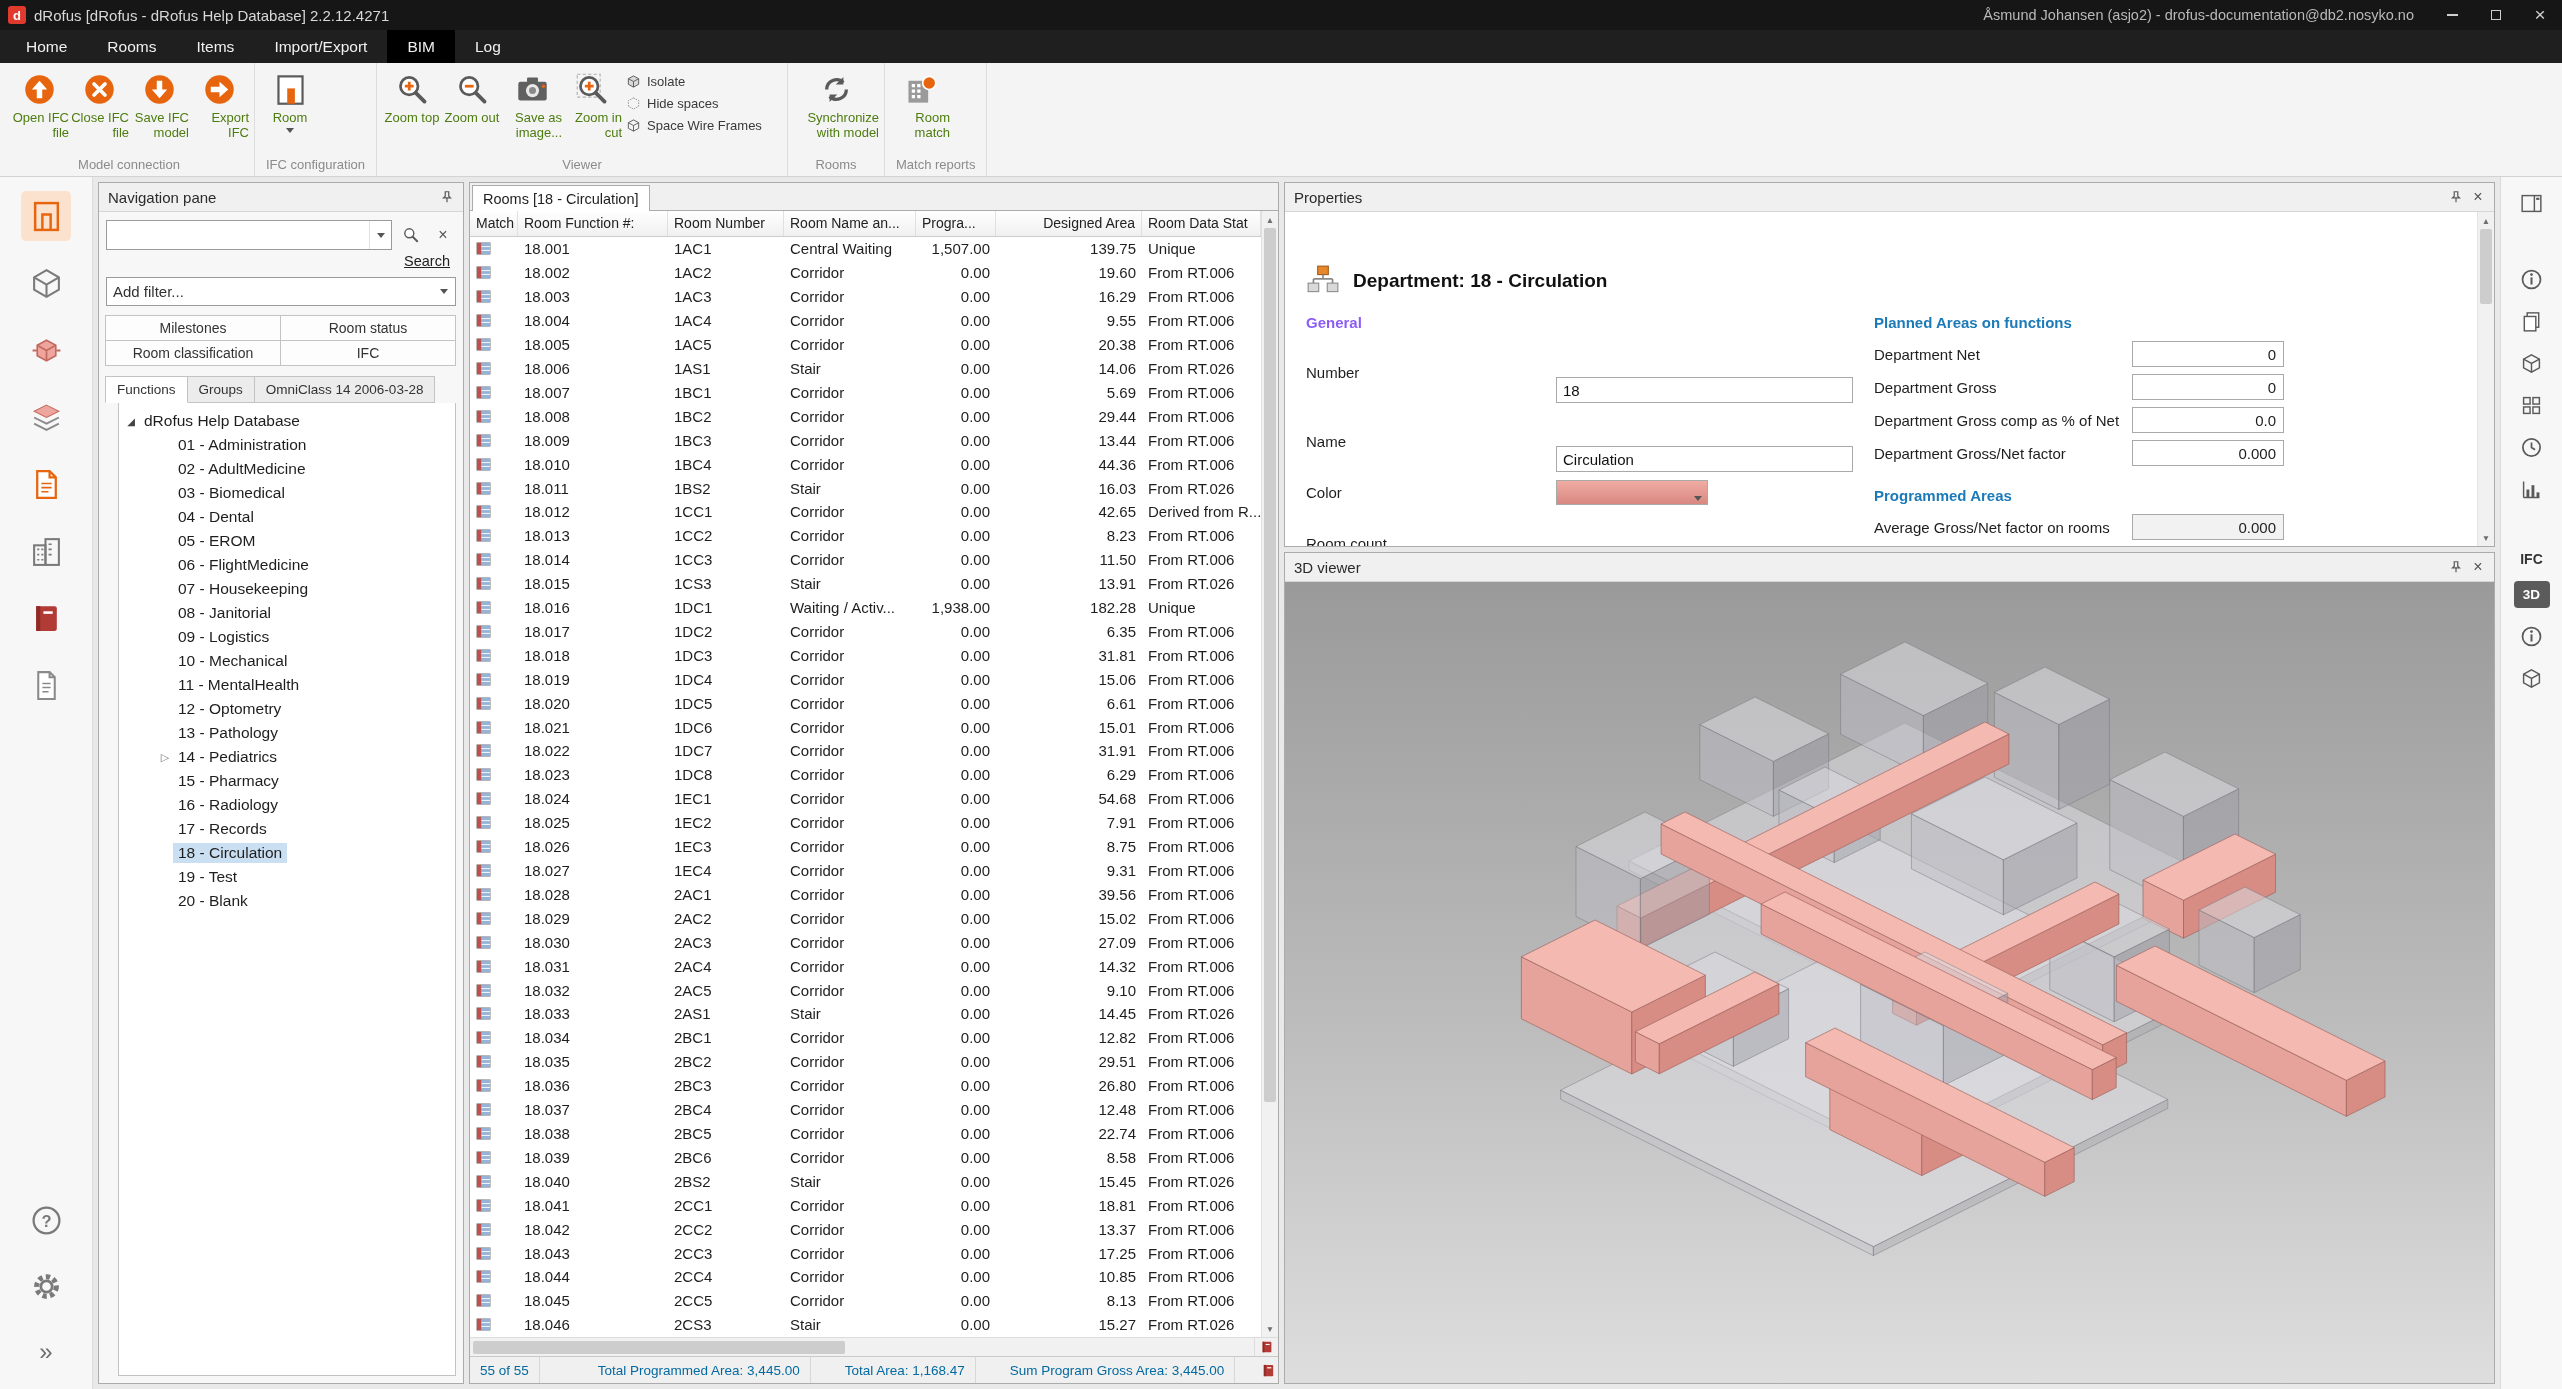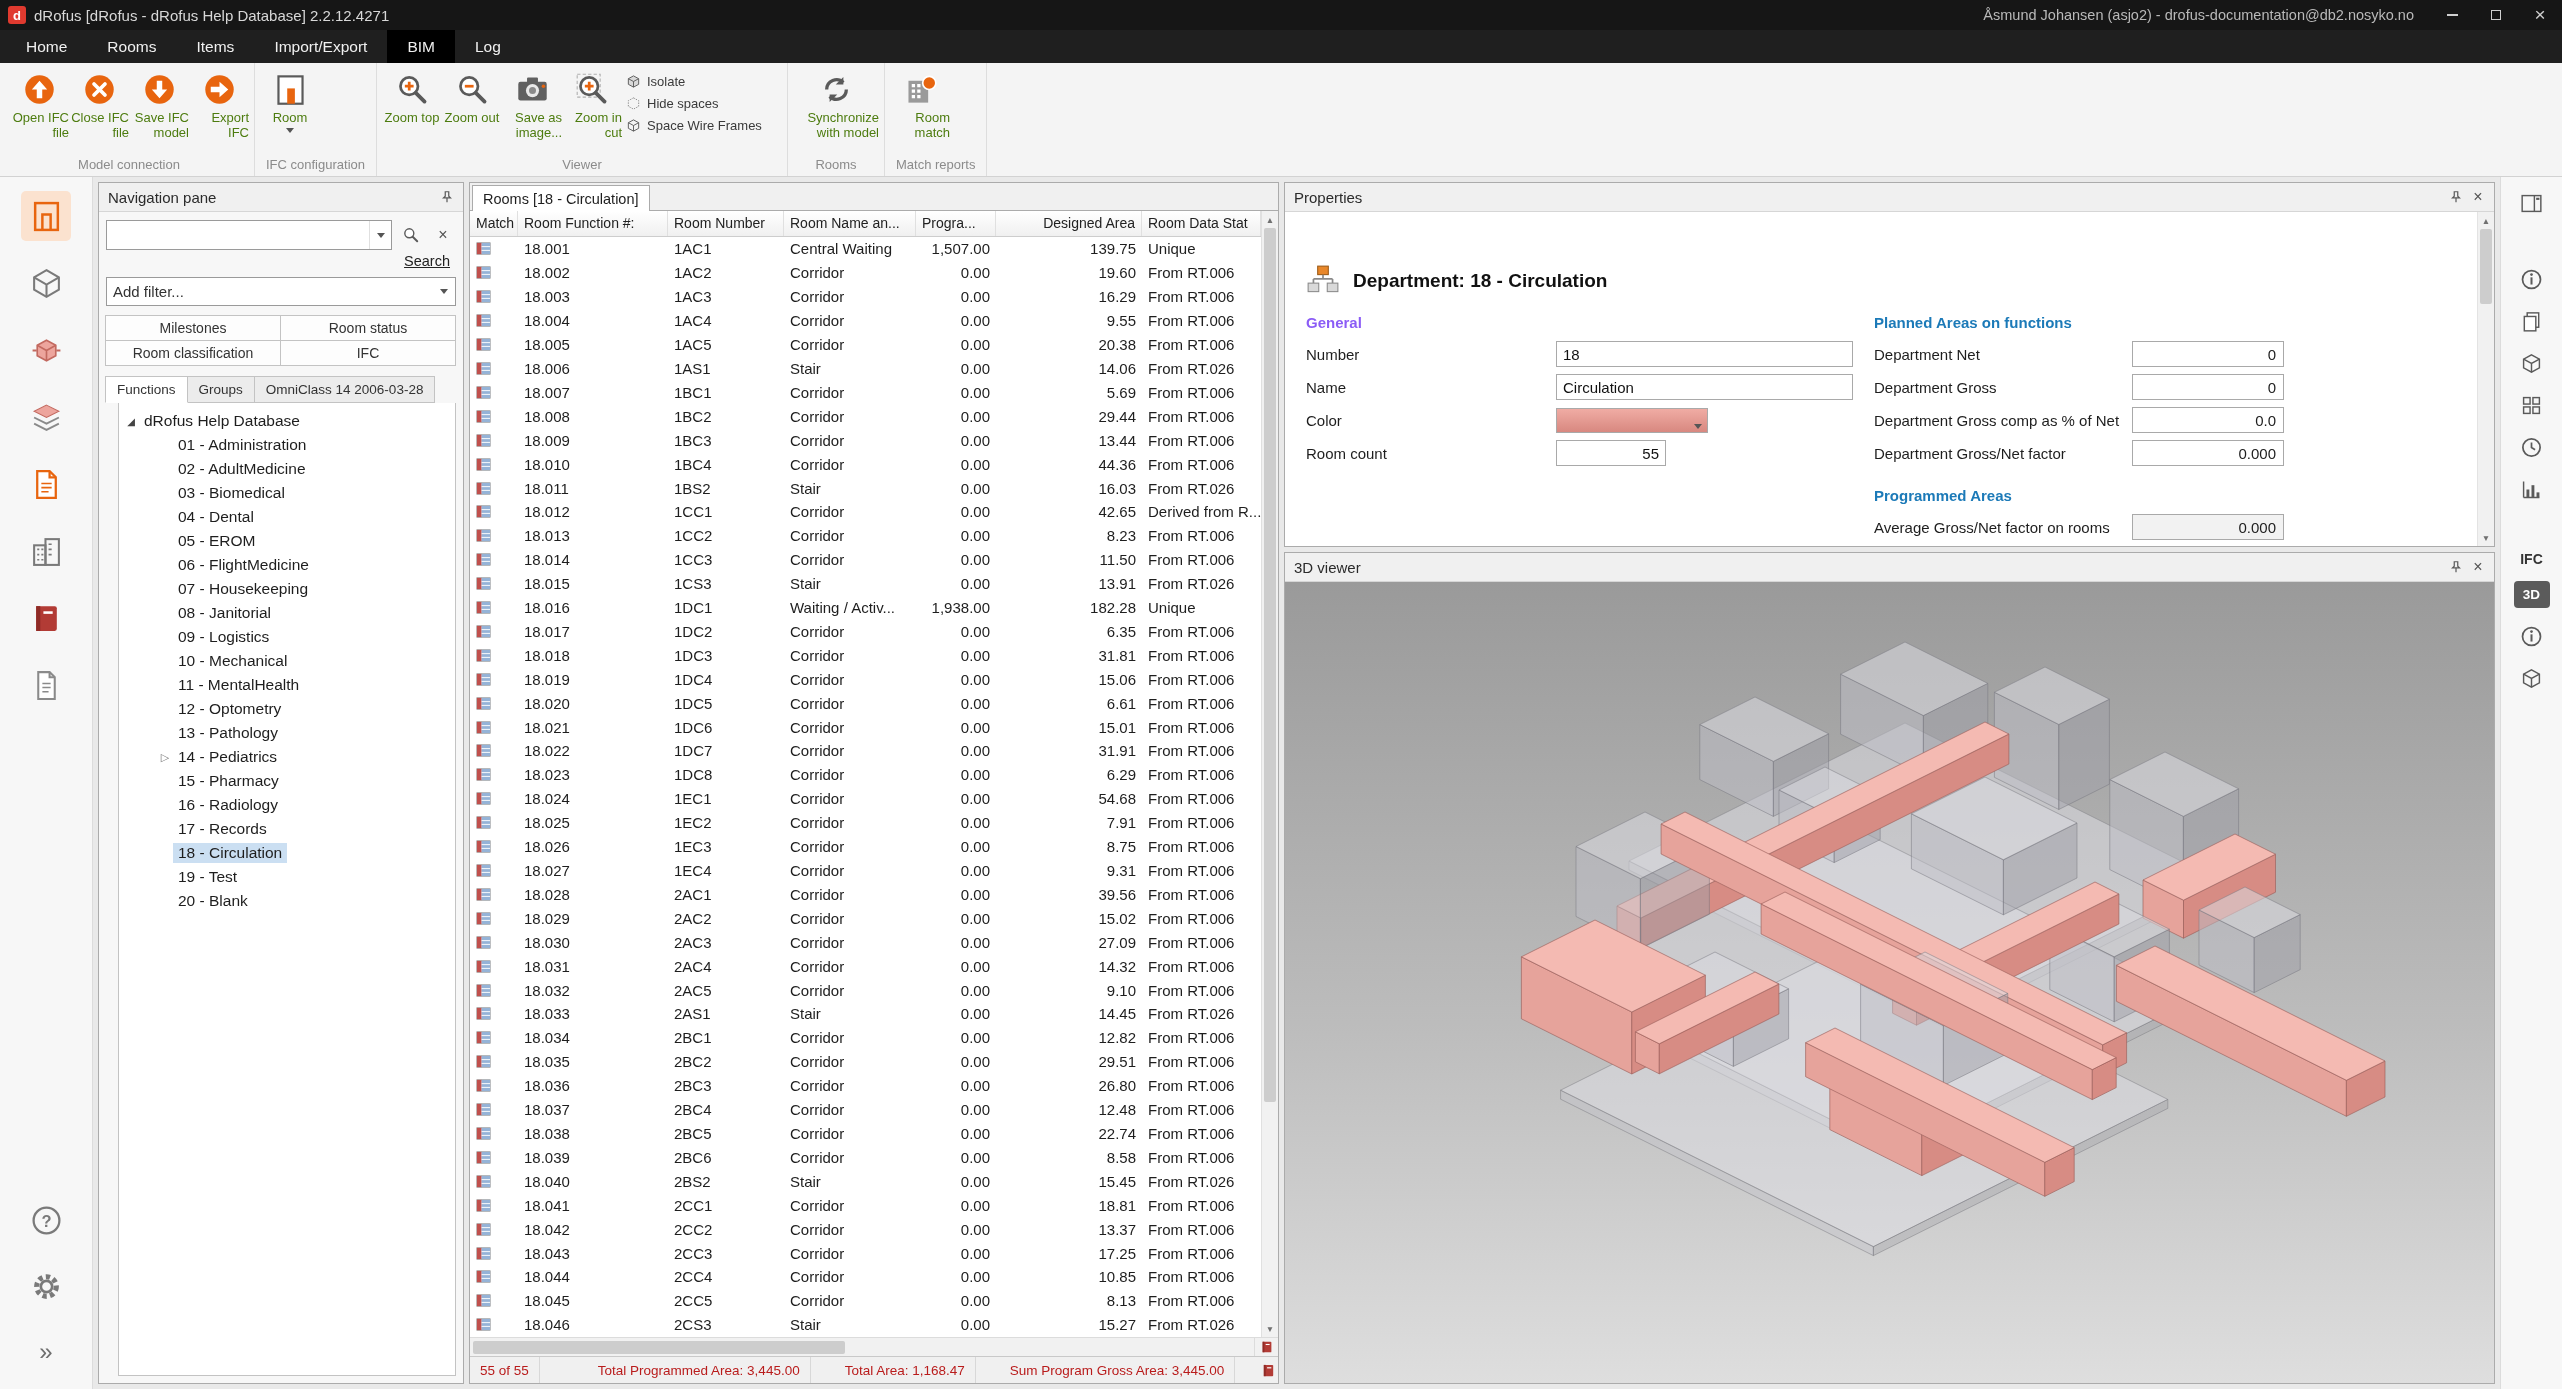--- a/index.html
+++ b/index.html
@@ -104,21 +104,21 @@
 .matchicon{width:15px;height:15px;}
 .vscroll{width:17px;background:#f1f1f1;border-left:1px solid #e0e0e0;display:flex;flex-direction:column;align-items:center;flex:0 0 auto;}
 .sarrow{height:17px;width:100%;display:flex;align-items:center;justify-content:center;font-size:8.5px;color:#707070;flex:0 0 auto;}
 .strack{flex:1;width:100%;padding:0 2px;display:flex;flex-direction:column;}
 .sthumb{width:100%;background:#cdcdcd;border-radius:2px;}
 .hscroll{height:19px;background:#f1f1f1;border-top:1px solid #dcdcdc;display:flex;align-items:center;flex:0 0 auto;}
 .hthumb{width:46%;height:13px;background:#cdcdcd;margin-left:3px;border-radius:2px;}
 .hsp{flex:1;}
 .hbtn{width:24px;height:100%;display:flex;align-items:center;justify-content:center;border-left:1px solid #dcdcdc;}
 .hbtn svg{width:14px;height:14px;}
-.statusbar{height:27px;background:#f0f0f0;border-top:1px solid #c9c9c9;display:flex;align-items:stretch;font-size:13.5px;color:#b91c1c;flex:0 0 auto;gap:24px;}
+.statusbar{height:27px;background:#f0f0f0;border-top:1px solid #c9c9c9;display:flex;align-items:stretch;font-size:13.5px;color:#0369a1;flex:0 0 auto;gap:24px;}
 .sbcell{display:flex;align-items:center;padding:0 10px;border-right:1px solid #d8d8d8;white-space:nowrap;}
 .sbsp{flex:1;}
 .sbicon{width:26px;display:flex;align-items:center;justify-content:center;}
 .sbicon svg{width:15px;height:15px;}
 
 
 .rightcol{flex:1;display:flex;flex-direction:column;gap:5px;min-width:0;}
 .propspanel{height:365px;flex:0 0 auto;}
 .propsbody{flex:1;position:relative;background:#fff;min-height:0;}
 .props-content{position:absolute;left:0;top:0;right:17px;bottom:0;padding:12px 0 0 21px;overflow:hidden;}
@@ -127,21 +127,21 @@
 .dept-row svg{width:34px;height:34px;}
 .dept-title{font-size:19px;font-weight:bold;color:#111;}
 .propcols{display:flex;}
 .pcol-left{width:552px;flex:0 0 auto;}
 .pcol-right{width:410px;margin-left:16px;flex:0 0 auto;}
 .sectitle{font-size:15px;font-weight:bold;margin:4px 0 10px;}
 .sectitle.orange{color:#8b5cf6;}
 .sectitle.blue{color:#1c7ab8;}
 .frow{display:flex;align-items:center;margin-bottom:7px;min-height:26px;}
 .frow .flabel{width:250px;font-size:15px;color:#1e1e1e;flex:0 0 auto;}
-.tinput{height:26px;border:1px solid #a9a9a9;background:#fff;font-size:15px;padding:0 6px;font-family:inherit;color:#111;outline:none;}
+.tinput{height:26px;border:1px solid #a9a9a9;background:#fff;font-size:15px;padding:0 6px;font-family:inherit;color:#111;outline:none;margin-top:36px;}
 .tinput.wide{width:297px;}
 .tinput.num{text-align:right;}
 .tinput.count{width:110px;}
 .colorswatch{width:152px;height:25px;border:1px solid #a9a9a9;background:linear-gradient(180deg,#f0aca4,#d88880);display:flex;}
 .colorswatch .csp{flex:1;}
 .colorswatch .cdrop{width:18px;display:flex;align-items:flex-end;justify-content:center;padding-bottom:3px;}
 .vrow{display:flex;align-items:center;margin-bottom:7px;min-height:26px;}
 .vrow .vlabel{flex:1;font-size:15px;}
 .vbox{width:152px;height:26px;border:1px solid #a9a9a9;display:flex;align-items:center;justify-content:flex-end;padding:0 7px;font-size:15px;flex:0 0 auto;background:#fff;}
 .vbox.gray{background:#f2f2f2;}

